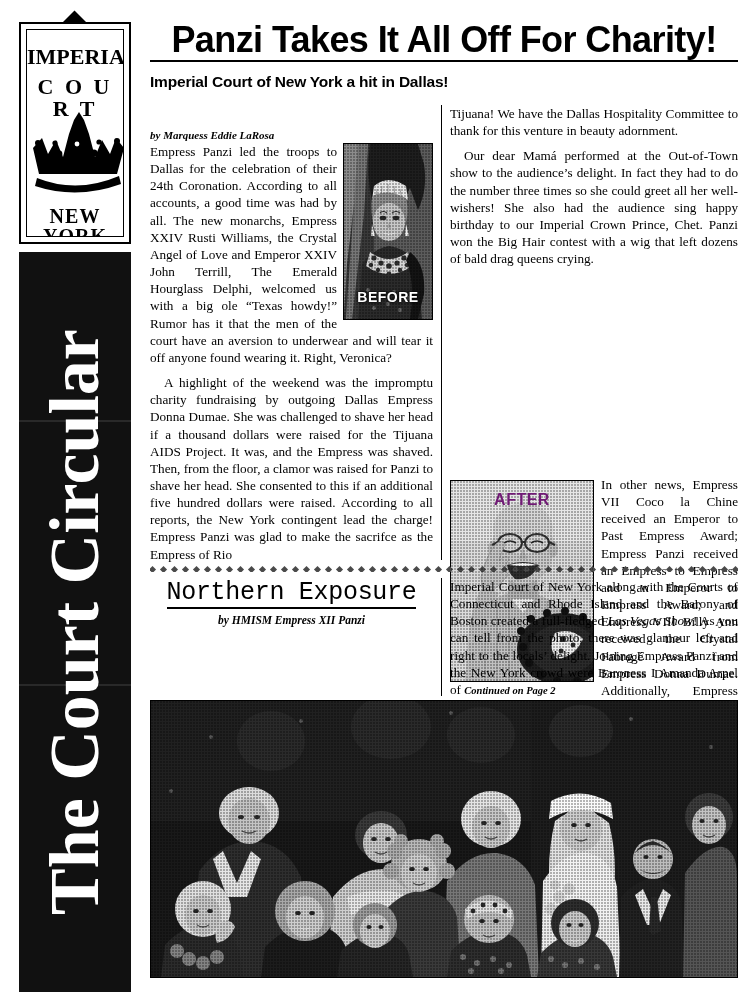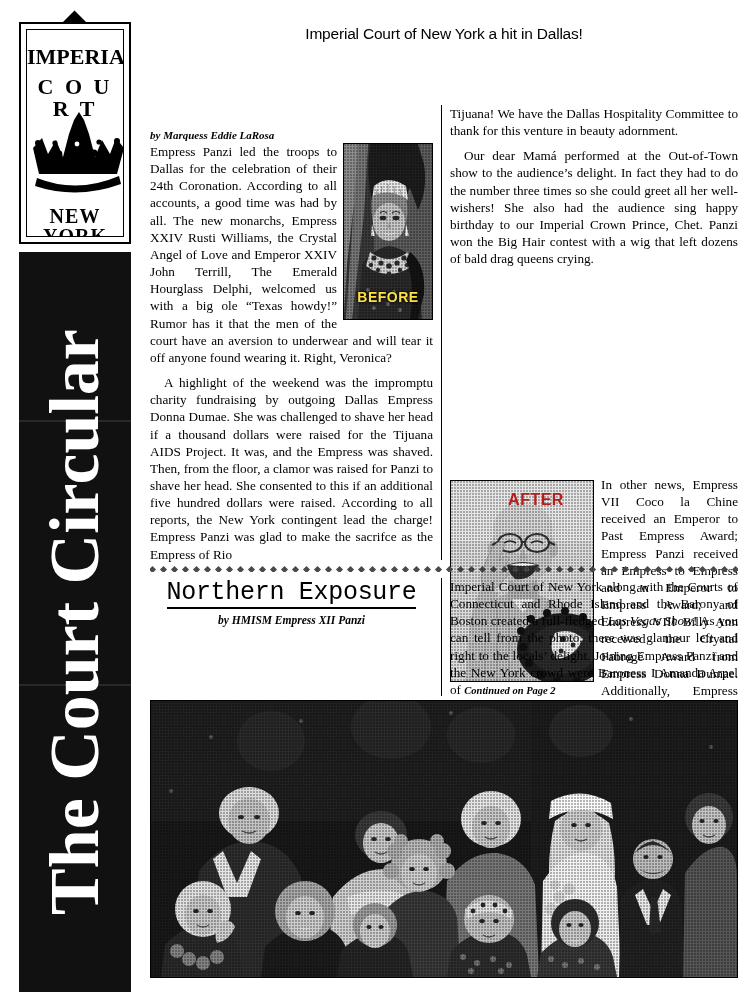--- a/index.html
+++ b/index.html
@@ -144,24 +144,24 @@
     text-align: center;
     font-family: "Liberation Sans", sans-serif;
     font-weight: bold;
     font-size: 36px;
     line-height: 1.02;
     letter-spacing: -0.6px;
     border-bottom: 2px solid #000;
     padding-bottom: 1px;
   }
   #subheadline {
-    margin-top: 5px;
-    text-align: center;
+    margin-top: 11px;
+    text-align: left;
     font-family: "Liberation Sans", sans-serif;
-    font-weight: normal;
+    font-weight: bold;
     font-size: 15.5px;
     letter-spacing: -0.2px;
   }
 
   
   #story1 {
     position: absolute;
     left: 150px;
     top: 105px;
     width: 588px;
@@ -232,29 +232,28 @@
     left: 0;
     width: 100%;
     text-align: center;
     font-family: "Liberation Sans", sans-serif;
     font-weight: bold;
     letter-spacing: 0.5px;
     z-index: 6;
   }
   #cap-before {
     bottom: 14px;
-    color: #fde047;
+    color: #ffffff;
     font-size: 14px;
     text-shadow: 0 0 2px #000, 0 0 3px #000;
   }
   #cap-after {
     top: 10px;
-    color: #b91c1c;
+    color: #701a75;
     font-size: 16px;
-    margin-left: 14px;
   }
 
   
   #story1-foot {
     position: absolute;
     left: 300px;
     top: 371px;
     width: 288px;
   }
 
@@ -396,20 +395,21 @@
 
     <div id="title-bar">
       <div class="seam" style="top:168px;"></div>
       <div class="seam" style="top:432px;"></div>
       <div id="title-bar-text">The Court Circular</div>
     </div>
 
   </div>
 
   <div id="content">
+    <div id="headline">Panzi Takes It All Off For Charity!</div>
     <div id="subheadline">Imperial Court of New York a hit in Dallas!</div>
   </div>
 
   <div id="story1">
 
     <div id="col-divider"></div>
 
     <div id="col-left">
       <div class="byline">by Marquess Eddie LaRosa</div>
 

